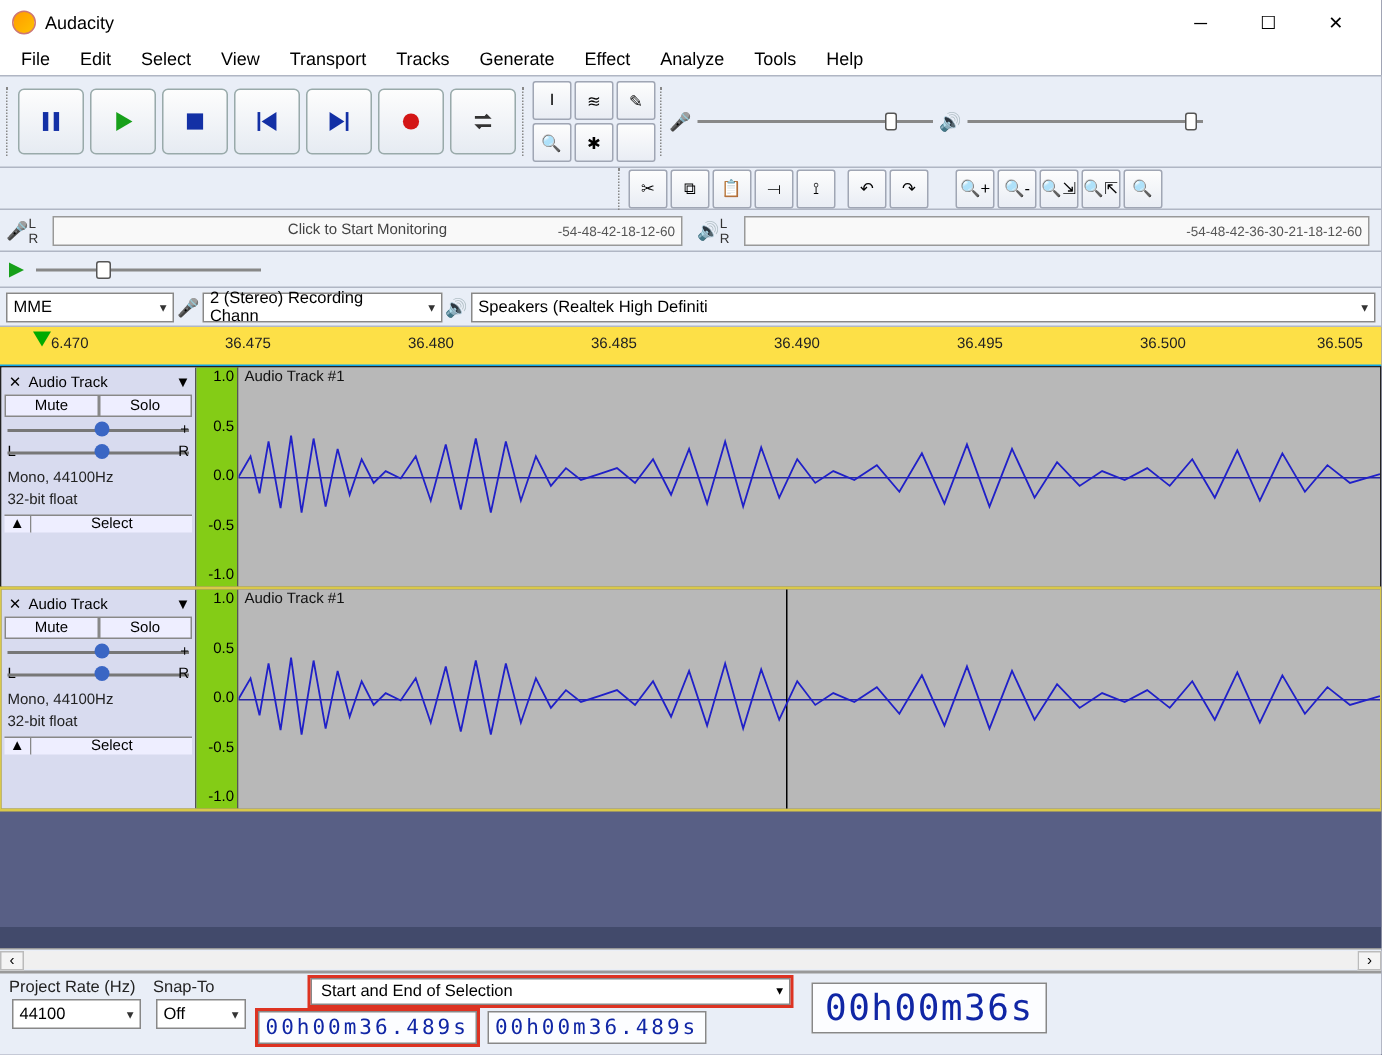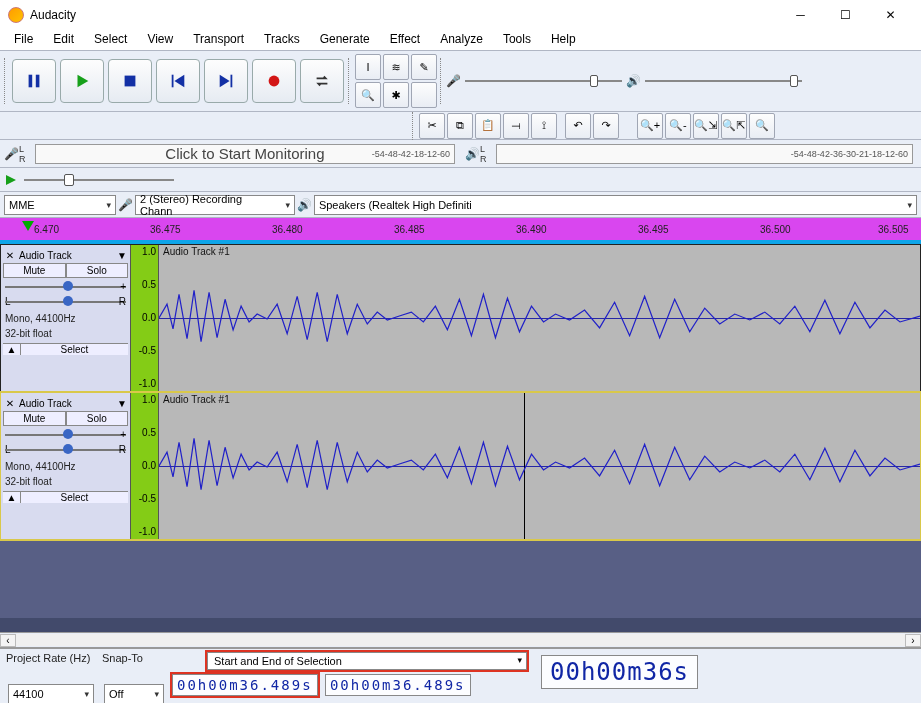--- a/index.html
+++ b/index.html
@@ -22,31 +22,31 @@
 .transport-btn svg { width: 18px; height: 18px; }
 .divider { width: 4px; height: 46px; border-left: 1px dotted #888; margin: 0 2px; }
 
 .small-btn { width: 26px; height: 26px; border: 1px solid #a0a6b4; background: linear-gradient(#fdfdfd,#e9edf4); margin: 1px; display: flex; align-items: center; justify-content: center; font-size: 11px; border-radius: 2px; }
 .small-col { display: flex; flex-direction: column; }
 
 .meter-row { height: 28px; background: #e9eef7; border-bottom: 1px solid #b0b6c4; display: flex; align-items: center; padding: 0 4px; font-size: 10px; color: #333; }
 .meter-row .meter { flex: 1; position: relative; height: 20px; border: 1px solid #999; background: #f9f9f9; margin: 0 4px; }
 .meter .ticks { position: absolute; inset: 0; display: flex; justify-content: flex-end; padding: 0 4px; align-items: center; }
 .meter .ticks span { font-size: 9px; color: #555; background: #f9f9f9; }
-.meter .placeholder { position: absolute; inset: 0; display:flex; align-items:center; justify-content:center; font-size:15px; color:#444; }
+.meter .placeholder { position: absolute; inset: 0; display:flex; align-items:center; justify-content:center; font-size:10px; color:#444; }
 
 .play-row { height: 24px; background: #e9eef7; border-bottom: 1px solid #b0b6c4; display:flex; align-items:center; padding:0 4px; }
 .slider-line { flex:0 0 150px; height:2px; background:#888; position:relative; margin:0 6px; }
 .slider-line .knob { position:absolute; top:-5px; width:10px; height:12px; background:#fff; border:1px solid #555; border-radius:2px; }
 
 .device-row { height: 26px; background: #e9eef7; border-bottom: 1px solid #b0b6c4; display:flex; align-items:center; padding:0 2px; }
 .combo { height:20px; border:1px solid #888; background:#fff; font-size:11px; padding:1px 18px 1px 4px; margin:0 2px; position:relative; display:flex; align-items:center; }
 .combo::after { content:"▾"; position:absolute; right:4px; font-size:9px; color:#333; }
 
-.ruler { height: 26px; background: #d946ef; border-bottom: 4px solid #0ea5e9; position:relative; font-size:10px; }
+.ruler { height: 26px; background: #fde047; border-bottom: 1px solid #0ea5e9; position:relative; font-size:10px; }
 .ruler .playhead { position:absolute; left:22px; top:3px; width:0; height:0; border-left:6px solid transparent; border-right:6px solid transparent; border-top:10px solid #0a0; }
 .ruler .tick { position:absolute; top:6px; font-size:10px; color:#222; }
 
 
 .tracks { background: #424a6b; height: 388px; overflow: hidden; }
 .track { display:flex; border: 1px solid #222; background:#b5b5b5; position:relative; }
 .track.selected { outline: 2px solid #d9c84a; outline-offset: -1px; }
 .track-panel { width: 130px; background: #d8dbef; border-right:1px solid #555; font-size:10px; padding:2px; }
 .tp-row { display:flex; align-items:center; height:16px; }
 .tp-row .close { width:14px; text-align:center; }
@@ -75,21 +75,21 @@
 
 .gap { height: 78px; background:#585f85; }
 
 .scrollrow { height:16px; background:#e9eef7; border-top:1px solid #999; border-bottom:1px solid #999; display:flex; align-items:center; font-size:10px; }
 .scrollrow .arrow { width:16px; text-align:center; border:1px solid #bbb; background:#f4f4f4; }
 .scrollrow .track { flex:1; height:12px; background:#f0f0f0; }
 
 
 .bottom { background:#e9eef7; padding: 3px 6px; display:flex; align-items:flex-start; border-top:1px solid #999; height:64px; }
 .b-block { margin-right:6px; }
-.b-block .lbl { font-size:11px; color:#222; margin-bottom:20px; }
+.b-block .lbl { font-size:11px; color:#222; margin-bottom:2px; }
 .sel-combo { border:1px solid #888; background:#fff; font-size:11px; padding:2px 18px 2px 6px; position:relative; width:320px; }
 .sel-combo::after { content:"▾"; position:absolute; right:4px; top:2px; font-size:9px; }
 .sel-combo.highlight { outline: 2px solid #d32; margin-left: 35px; }
 .time-box { font-family: "Consolas", monospace; font-size:14px; letter-spacing:2px; border:1px solid #888; background:#fcfdff; color:#1026a5; padding:2px 4px; display:inline-block; margin-right:4px; }
 .time-box.hl { outline:2px solid #d32; }
 .time-big { font-family: "Consolas", monospace; font-size:24px; color:#1026a5; border:1px solid #888; background:#fcfdff; padding:2px 8px; letter-spacing:1px; white-space:nowrap; }
 
 .icon-speaker::before { content:"🔊"; font-size:12px; }
 .icon-mic::before { content:"🎤"; font-size:12px; }
 </style>

